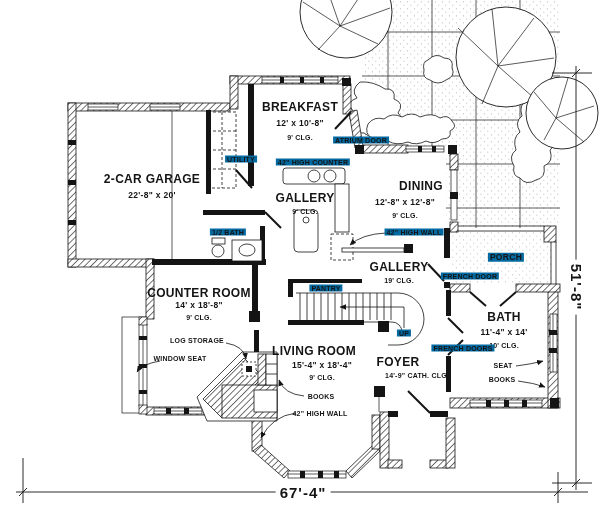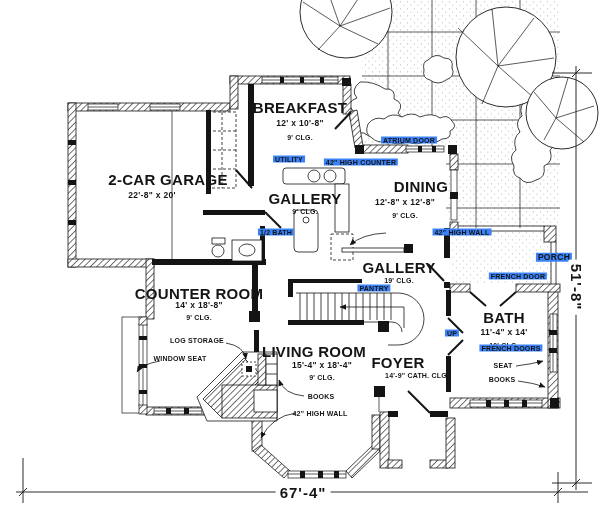--- a/index.html
+++ b/index.html
@@ -1,24 +1,24 @@
 <!DOCTYPE html>
 <html><head>
 <meta charset="utf-8">
 <style>
   html,body{margin:0;padding:0;background:#fff;}
   #plan{position:relative;width:600px;height:517px;background:#ffffff;overflow:hidden;
         font-family:"Liberation Sans",sans-serif;}
   #plan svg{position:absolute;left:0;top:0;}
   .lbl{position:absolute;font-weight:bold;color:#141414;white-space:nowrap;
        transform:translate(-50%,-50%);letter-spacing:.3px;line-height:1;}
-  .fs9{font-size:15px;}
+  .fs9{font-size:12px;}
   .fs8{font-size:8.5px;}
   .fs7{font-size:7px;letter-spacing:.2px;}
-  .bg{background:#3b82f6;padding:0 2px;margin-left:48px;}
+  .bg{background:#0369a1;padding:0 2px;}
   .dim{font-size:15px;background:#fff;padding:0 4px;letter-spacing:1px;}
   .rot{transform:translate(-50%,-50%) rotate(90deg);}
 </style>
 </head>
 <body>
 
 <div id="plan">
 <svg width="600" height="517" viewBox="0 0 600 517">
   <defs>
     <pattern id="h" width="4.5" height="4.5" patternUnits="userSpaceOnUse" patternTransform="rotate(45)">
@@ -300,21 +300,21 @@
     <line x1="19" y1="496" x2="27" y2="488"></line>
         <line x1="554" y1="496" x2="562" y2="488"></line>
     <line x1="552" y1="73" x2="592" y2="73"></line>
     <line x1="552" y1="483" x2="592" y2="483"></line>
     <line x1="576" y1="66" x2="576" y2="490"></line>
     <line x1="572" y1="77" x2="580" y2="69"></line>
         <line x1="572" y1="487" x2="580" y2="479"></line>
   </g>
 </svg>
 
-  <div class="lbl fs9" style="left:168px;top:179px">2-CAR GARAGE</div>
+  <div class="lbl fs9" style="left:152px;top:179px">2-CAR GARAGE</div>
   <div class="lbl fs8" style="left:152px;top:195px">22'-8" x 20'</div>
   <div class="lbl fs7 bg" style="left:241px;top:159px">UTILITY</div>
   <div class="lbl fs9" style="left:300px;top:107px">BREAKFAST</div>
   <div class="lbl fs8" style="left:300px;top:123px">12' x 10'-8"</div>
   <div class="lbl fs7" style="left:300px;top:137px">9' CLG.</div>
   <div class="lbl fs7 bg" style="left:361px;top:140px">ATRIUM DOOR</div>
   <div class="lbl fs7 bg" style="left:313px;top:162px">42" HIGH COUNTER</div>
   <div class="lbl fs9" style="left:305px;top:198px">GALLERY</div>
   <div class="lbl fs7" style="left:305px;top:211px">9' CLG.</div>
   <div class="lbl fs9" style="left:421px;top:186px">DINING</div>

